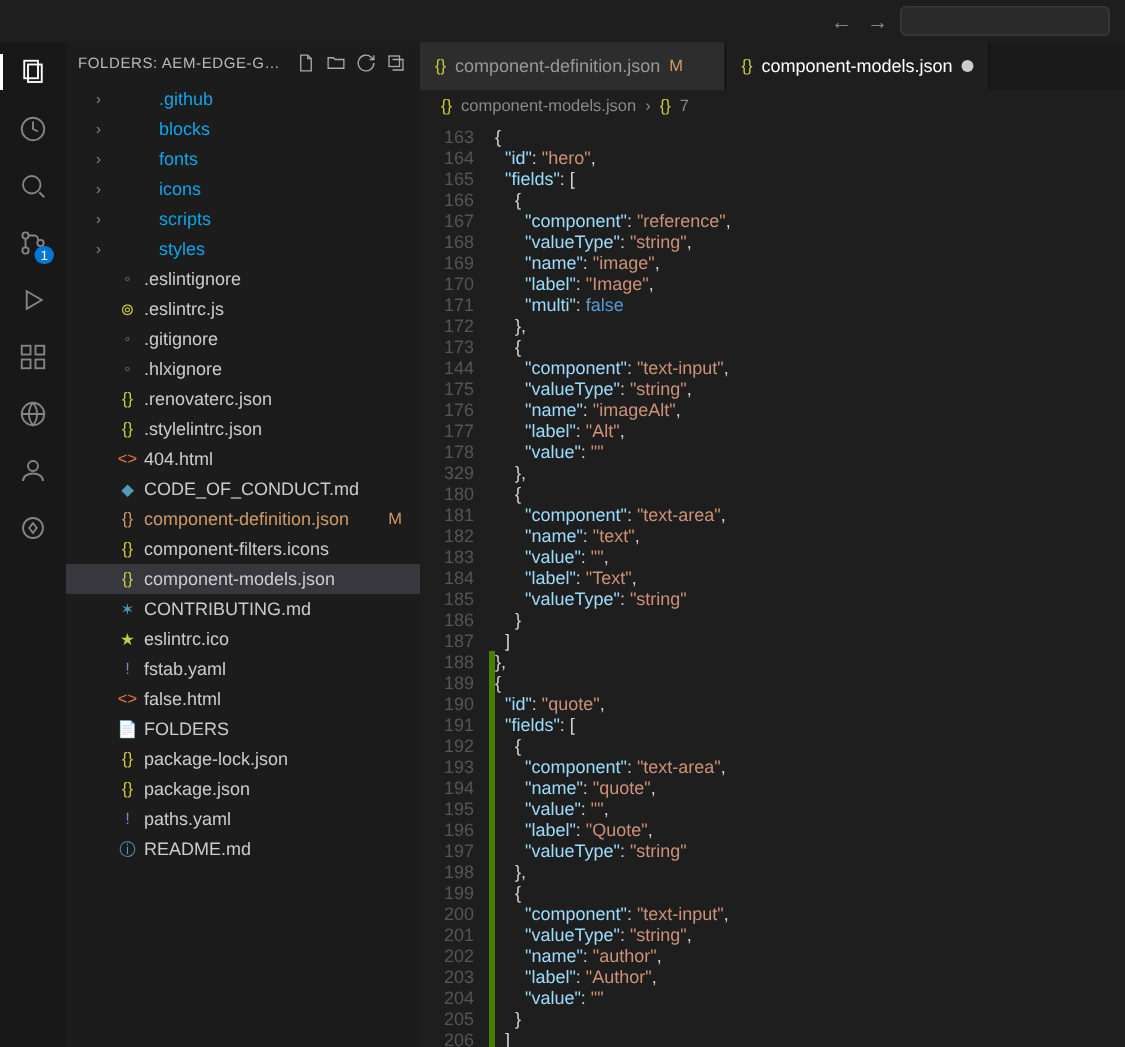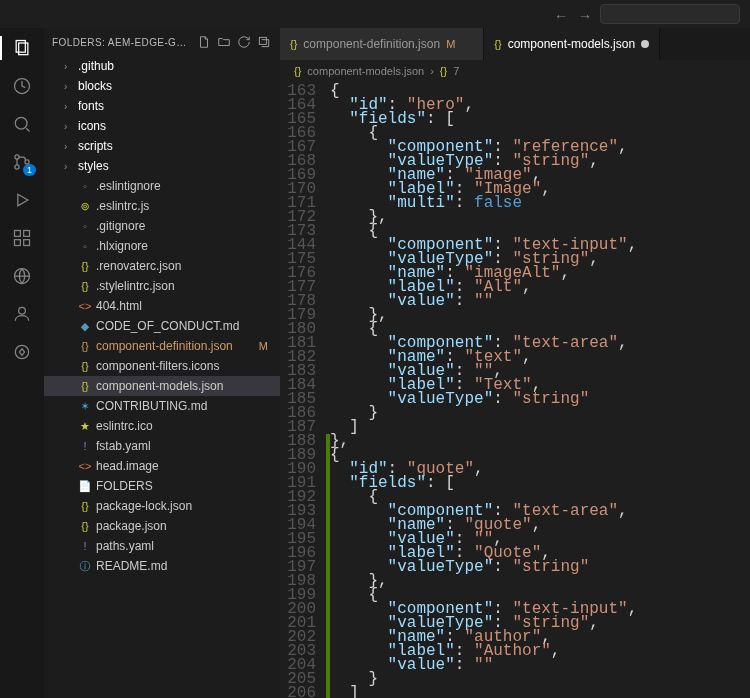--- a/index.html
+++ b/index.html
@@ -52,21 +52,21 @@
     cursor:default; color:#ccc; white-space:nowrap;
   }
   .row .chev { width:10px; color:#888; font-size:10px;}
   .row .ficon { width:14px; text-align:center; font-size:11px; }
   .row.depth1 { padding-left:20px; }
   .row .filler { flex:1; }
   .row .status { color:#d19a66; padding-right:12px; font-size:11px;}
   .row.modified { color:#d19a66; }
   .row.modified .ficon { color:#d19a66; }
   .row.selected { background:#37373d; }
-  .row.folder .name { color:#ffffff; }
+  .row.folder .name { color:#0ea5e9;margin-left:28px; }
   .ic-json { color:#cbcb41; }
   .ic-md   { color:#519aba; }
   .ic-yaml { color:#a074c4; }
   .ic-html { color:#e37933; }
   .ic-js   { color:#cbcb41; }
   .ic-info { color:#519aba; }
   .ic-fav  { color:#cbcb41; }
   .ic-lic  { color:#cbcb41; }
   .ic-dot  { color:#6d8086; }
   .editor { flex:1; background:#1e1e1e; display:flex; flex-direction:column; overflow:hidden; }
@@ -77,21 +77,21 @@
   }
   .tab.active { background:#1e1e1e; color:#fff; }
   .tab .ticon { font-size:11px; }
   .tab .close { width:12px; color:#888; }
   .tab .dirty { width:8px; height:8px; border-radius:50%; background:#ccc; }
   .tab .mstat { color:#d19a66; font-size:11px; }
   .breadcrumbs {
     height:22px; display:flex; align-items:center; padding-left:14px;
     font-size:11px; color:#8a8a8a; gap:6px; background:#1e1e1e;
   }
-  .code { flex:1; display:flex; overflow:hidden; font-family:Liberation Mono, monospace; font-size:16px; }
+  .code { flex:1; display:flex; overflow:hidden; font-family:Liberation Sans, sans-serif; font-size:12px; }
   .gutter { width:46px; text-align:right; padding-right:10px; color:#555; user-select:none; background:#1e1e1e; line-height:14px; padding-top:2px;}
   .gutter .gl { height:14px; }
   .diffbar { width:4px; background:#1e1e1e; line-height:14px; padding-top:2px;}
   .diffbar .db { height:14px; }
   .diffbar .db.add { background:#487e02; }
   .codelines { flex:1; white-space:pre; line-height:14px; padding-top:2px; color:#d4d4d4; }
   .codelines .cl { height:14px; }
   .tk-brace { color:#d4d4d4; }
   .tk-key   { color:#9cdcfe; }
   .tk-str   { color:#ce9178; }
@@ -291,21 +291,21 @@
           <span class="name">eslintrc.ico</span>
         </div>
         <div class="row depth1">
           <span class="chev"></span>
           <span class="ficon ic-yaml">!</span>
           <span class="name">fstab.yaml</span>
         </div>
         <div class="row depth1">
           <span class="chev"></span>
           <span class="ficon ic-html">&lt;&gt;</span>
-          <span class="name">head.image</span>
+          <span class="name">false.html</span>
         </div>
         <div class="row depth1">
           <span class="chev"></span>
           <span class="ficon ic-lic">📄</span>
           <span class="name">FOLDERS</span>
         </div>
         <div class="row depth1">
           <span class="chev"></span>
           <span class="ficon ic-json">{}</span>
           <span class="name">package-lock.json</span>
@@ -360,21 +360,21 @@
           <div class="gl">169</div>
           <div class="gl">170</div>
           <div class="gl">171</div>
           <div class="gl">172</div>
           <div class="gl">173</div>
           <div class="gl">144</div>
           <div class="gl">175</div>
           <div class="gl">176</div>
           <div class="gl">177</div>
           <div class="gl">178</div>
-          <div class="gl">179</div>
+          <div class="gl">329</div>
           <div class="gl">180</div>
           <div class="gl">181</div>
           <div class="gl">182</div>
           <div class="gl">183</div>
           <div class="gl">184</div>
           <div class="gl">185</div>
           <div class="gl">186</div>
           <div class="gl">187</div>
           <div class="gl">188</div>
           <div class="gl">189</div>

